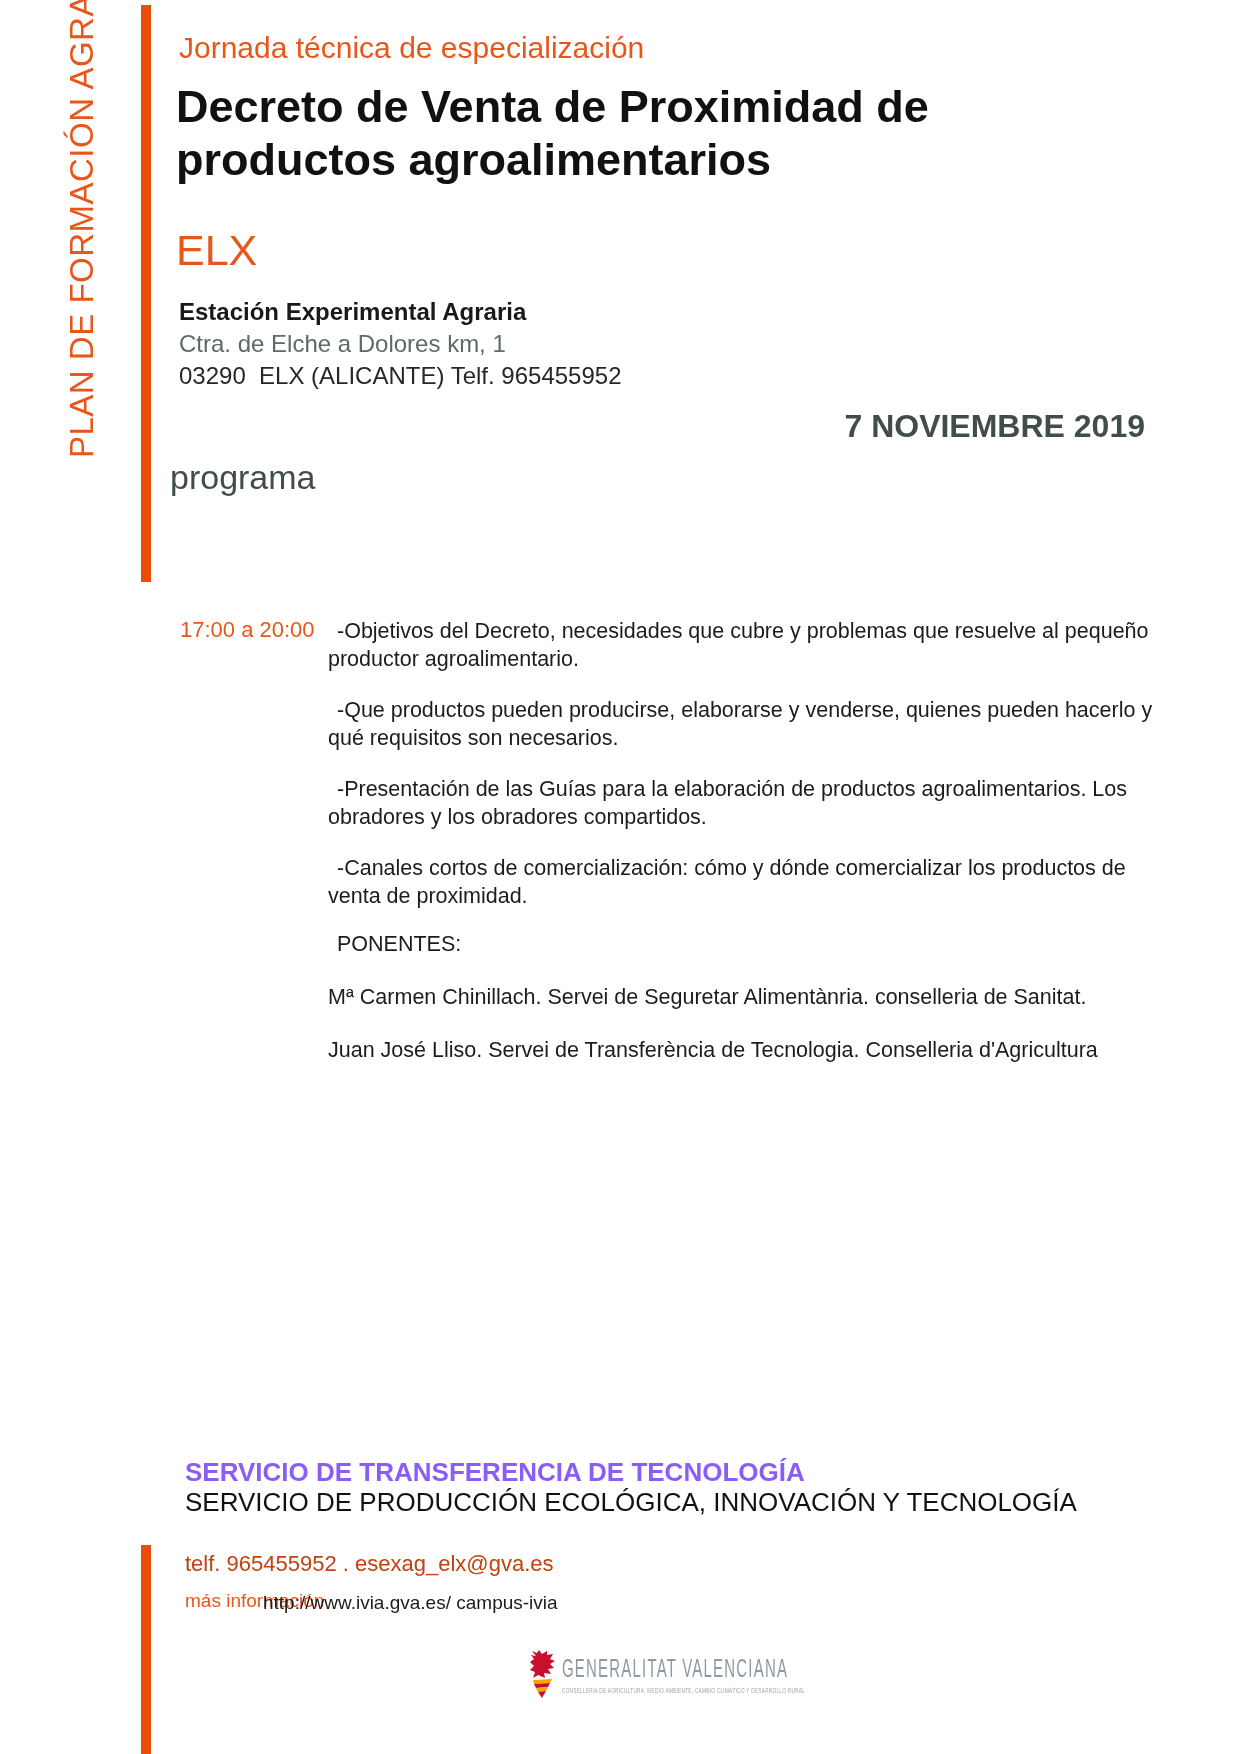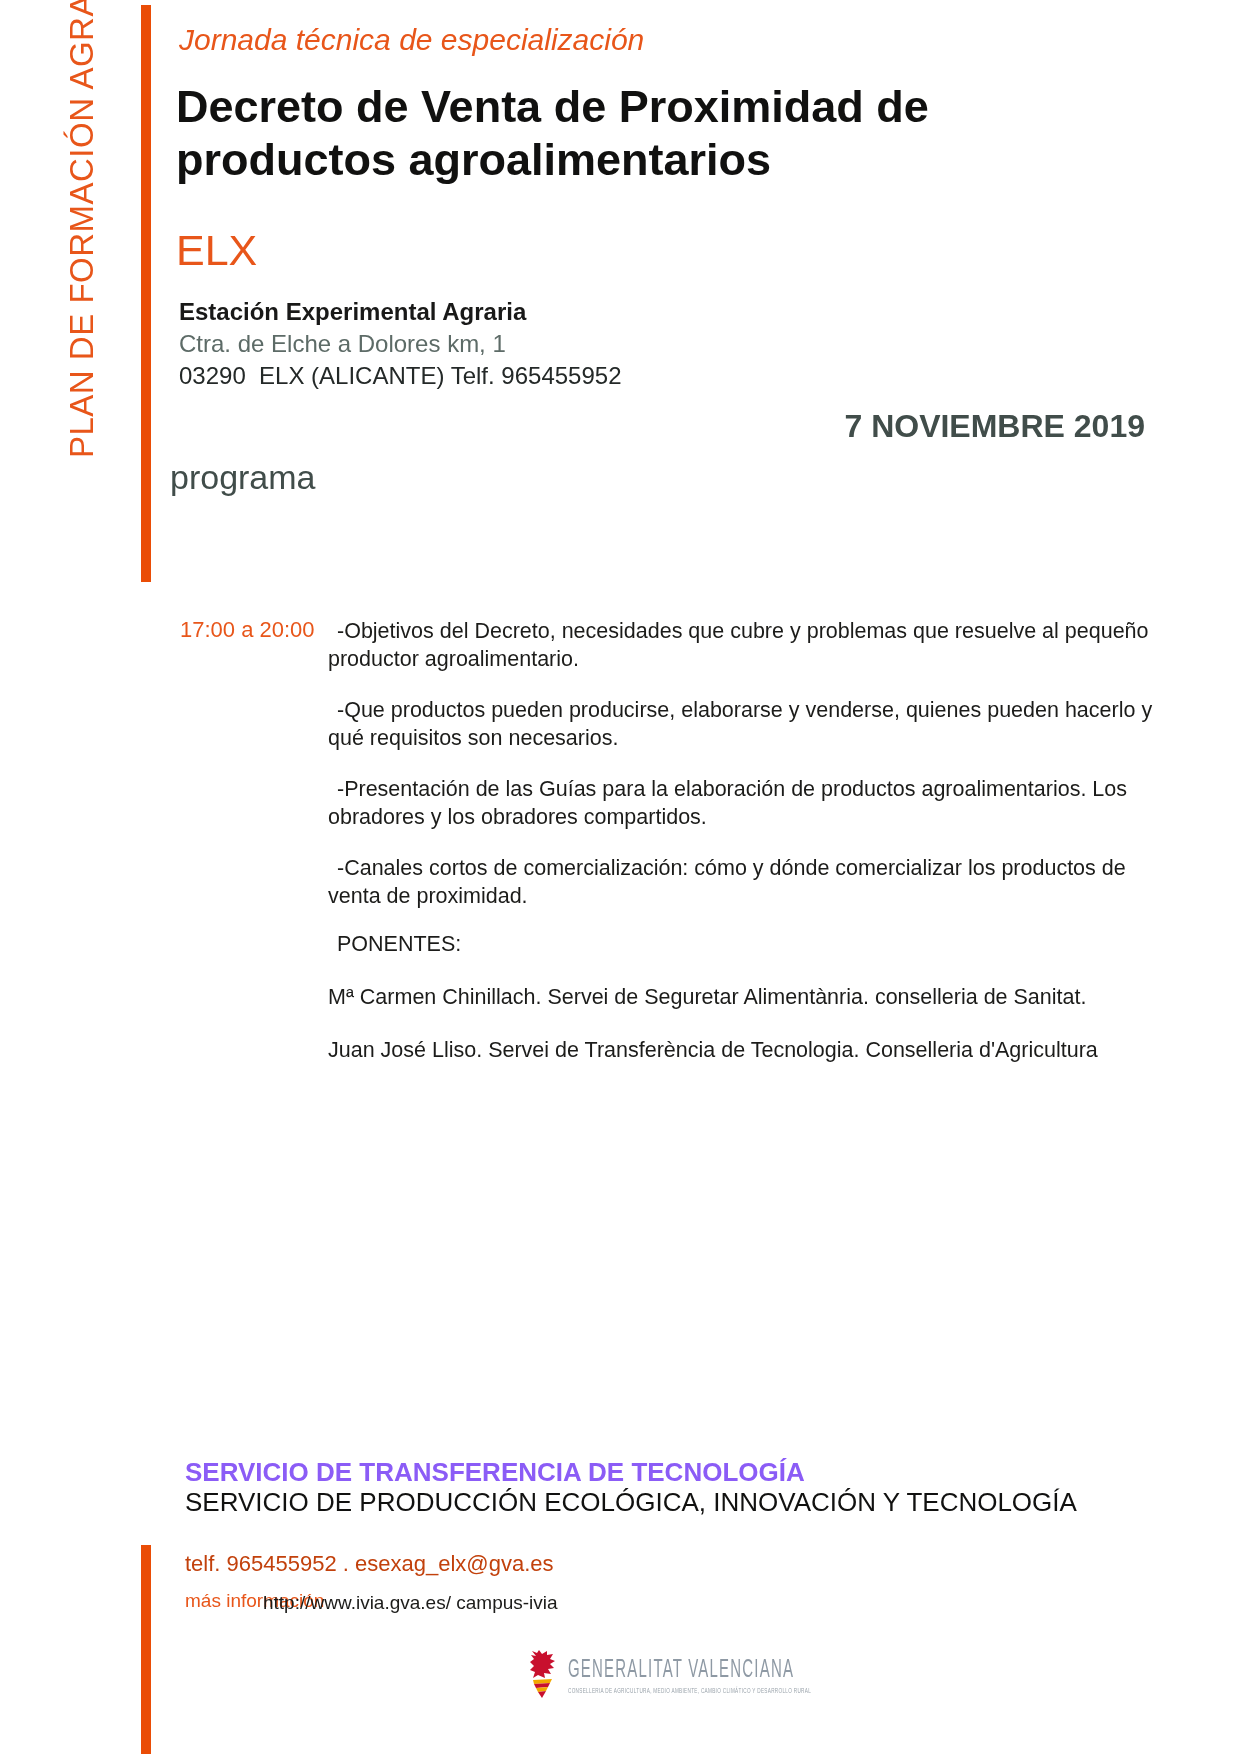--- a/index.html
+++ b/index.html
@@ -13,21 +13,21 @@
   
   .rail-top    { position:absolute; left:141px; top:5px;    width:10px; height:577px; background:var(--accent-bar,#ea4d06); }
   .rail-bottom { position:absolute; left:141px; top:1545px; width:10px; height:209px; background:var(--accent-bar,#ea4d06); }
   .vertical-label {
     position:absolute; left:-133px; top:223px; width:430px; height:40px;
     transform:rotate(-90deg); font-size:33px; letter-spacing:.5px;
     color:var(--accent,#e8561a); text-align:center; white-space:nowrap; line-height:40px;
   }
 
   
-  .kicker  { position:absolute; left:179px; top:23px;  font-size:30px; color:var(--accent,#e8561a);font-style:italic; }
+  .kicker  { position:absolute; left:179px; top:31px;  font-size:30px; color:var(--accent,#e8561a); }
   .title   { position:absolute; left:176px; top:80px;  width:880px; font-size:45px; line-height:53px; font-weight:bold; color:#111110; }
   .city    { position:absolute; left:176px; top:226px; font-size:43px; color:var(--accent,#e8561a); }
   .venue   { position:absolute; left:179px; top:298px; font-size:24px; font-weight:bold; color:#191918; }
   .addr1   { position:absolute; left:179px; top:330px; font-size:24px; color:var(--address-muted,#5d6b67); }
   .addr2   { position:absolute; left:179px; top:362px; font-size:24px; color:#242928; }
   .date    { position:absolute; left:600px; top:408px; width:545px; text-align:right; font-size:32px; font-weight:bold; color:var(--heading-dark,#414d4a); }
   .section { position:absolute; left:170px; top:458px; font-size:34px; color:var(--heading-dark,#414d4a); }
 
   
   .time    { position:absolute; left:180px; top:617px; font-size:22px; color:var(--accent,#e8561a); }
@@ -43,21 +43,21 @@
   .f-service2 { position:absolute; left:185px; top:1487px; font-size:26px; color:#111110; }
   .f-info     { position:absolute; left:185px; top:1515px; display:flex; align-items:baseline; gap:22px; }
   .f-info-label { font-size:28px; color:var(--accent,#e8561a); }
   .f-info-value { font-size:22px; color:#1c1c1a; }
   .f-contact  { position:absolute; left:185px; top:1551px; font-size:22px; color:#c2410c; }
   .f-more-label { position:absolute; left:185px; top:1590px; font-size:19px; color:var(--accent,#e8561a); }
   .f-links    { position:absolute; left:263px; top:1588px; font-size:19px; line-height:30px; color:#1c1c1a; }
   .f-link     { display:block; color:#1c1c1a; text-decoration:none; }
 
   
-  .logo { position:absolute; left:529px; top:1650px; display:flex; align-items:flex-start; gap:12px; }
+  .logo { position:absolute; left:529px; top:1650px; display:flex; align-items:flex-start; gap:6px; }
   .logo-text { padding-top:4px; }
   .logo-title {
     font-size:25px; letter-spacing:2px; color:var(--logo-gray,#8e99a4);
     transform:scaleX(.6); transform-origin:left top; white-space:nowrap;
   }
   .logo-subtitle {
     margin-top:3px; font-size:7.5px; letter-spacing:.5px; color:#9aa3ab;
     transform:scaleX(.62); transform-origin:left top; white-space:nowrap;
   }
 </style>

